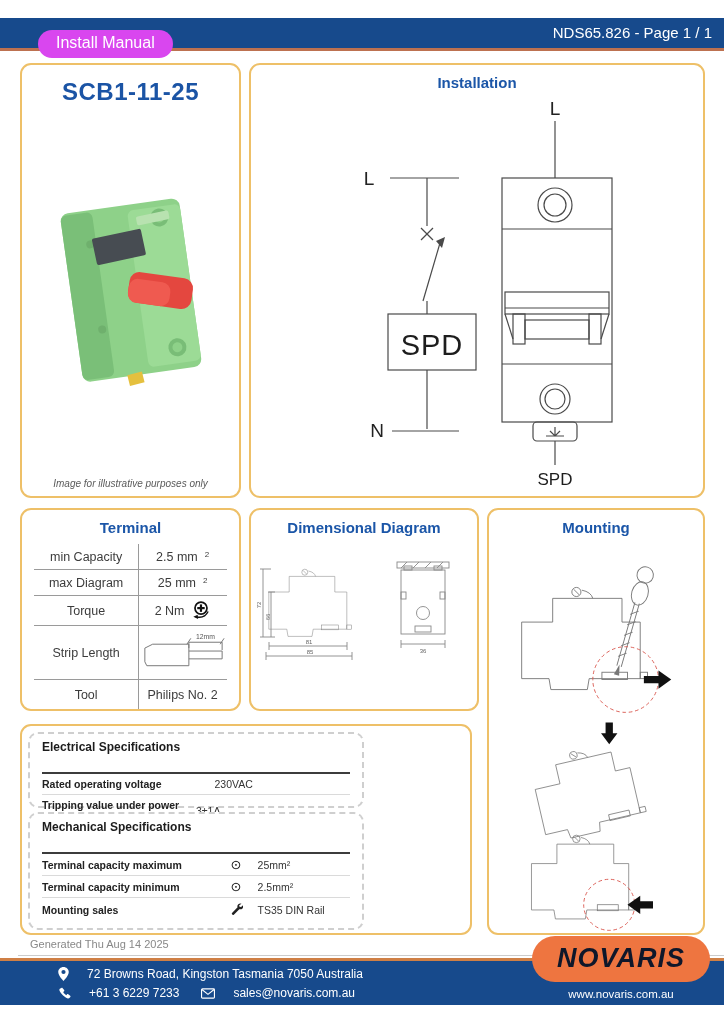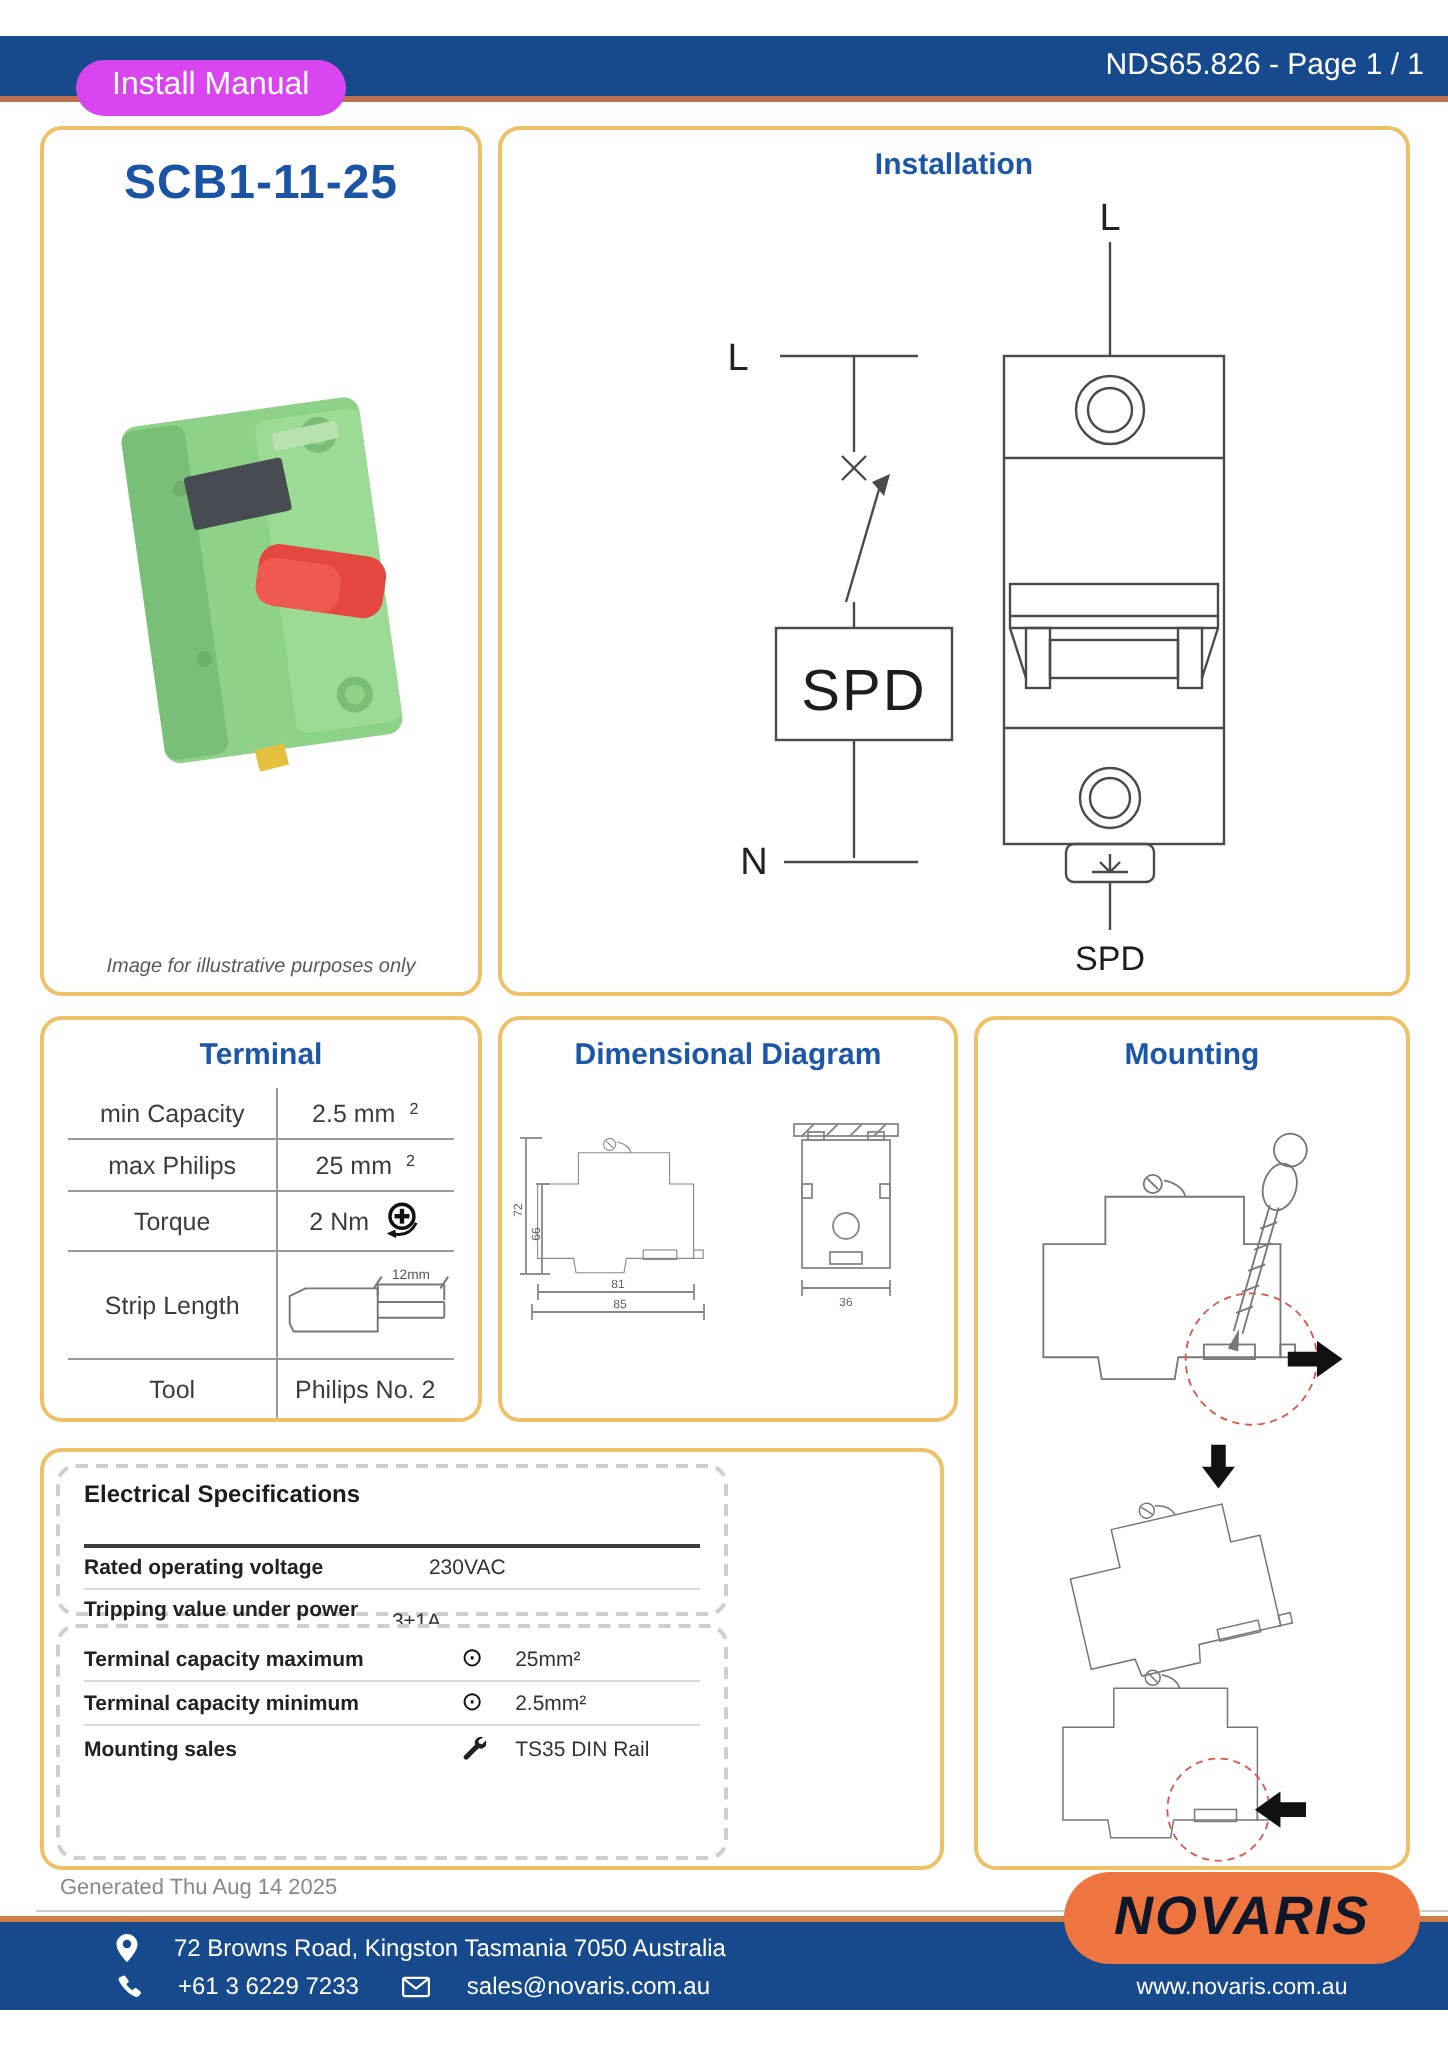--- a/index.html
+++ b/index.html
@@ -140,21 +140,21 @@
   <div class="tbl">
     <div class="vline"></div>
     <div class="trow" style="height:25px">
       <div class="tc1">min Capacity</div>
       <div class="tc2">
           <span>2.5 mm</span>
           <sup>2</sup>
         </div>
     </div>
     <div class="trow" style="height:25px">
-      <div class="tc1">max Philips</div>
+      <div class="tc1">max Diagram</div>
       <div class="tc2">
           <span>25 mm</span>
           <sup>2</sup>
         </div>
     </div>
     <div class="trow" style="height:29px">
       <div class="tc1">Torque</div>
       <div class="tc2">
           <span>2 Nm</span>
         <svg width="21" height="21" viewBox="0 0 22 22" fill="none" stroke="#111">
@@ -278,20 +278,21 @@
     <div class="srow">
       <span class="slabel">Rated operating voltage</span>
       <span class="sval">230VAC</span>
     </div>
     <div class="srow">
       <span class="slabel" style="flex:1">Tripping value under power frequency current</span>
       <span class="sval">3±1A</span>
     </div>
   </div>
   <div class="spec-sec sec-mech">
+    <h3 class="spec-h">Mechanical Specifications</h3>
     <div class="srow">
       <span class="slabel">Terminal capacity maximum</span>
       <span class="sicon icon-screwhead">⊙</span>
       <span class="sval">25mm²</span>
     </div>
     <div class="srow">
       <span class="slabel">Terminal capacity minimum</span>
       <span class="sicon icon-screwhead">⊙</span>
       <span class="sval">2.5mm²</span>
     </div>

